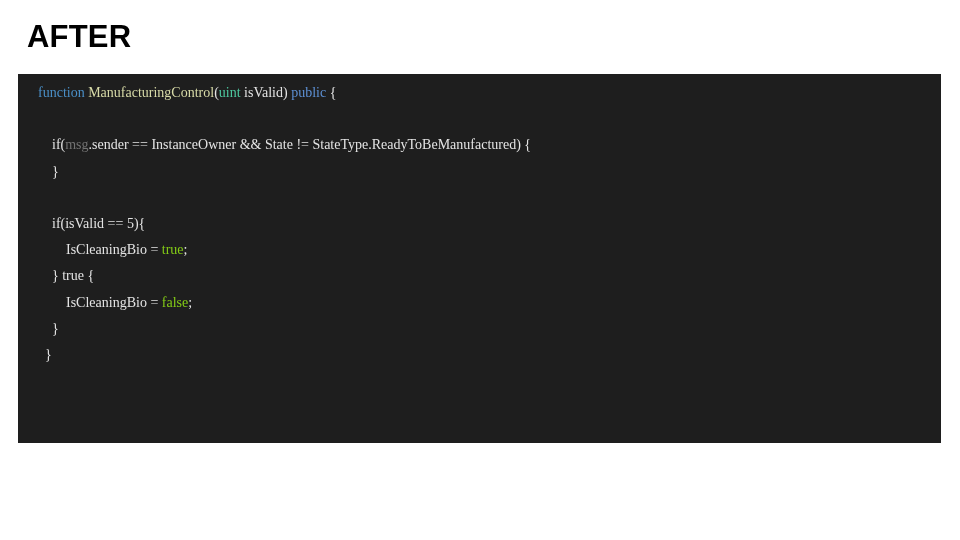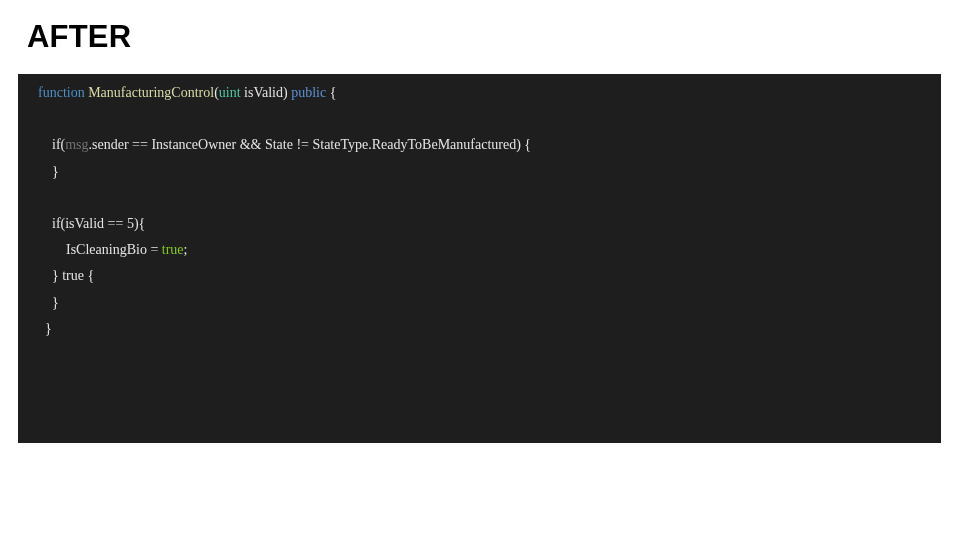--- a/index.html
+++ b/index.html
@@ -85,18 +85,19 @@
   <div id="code-block">
     <div id="code-lines" style="color: rgb(228, 228, 228);">
         <div class="code-line"><span class="tok-kw">function</span><span class="tok-plain"> </span><span class="tok-fn">ManufacturingControl</span><span class="tok-plain">(</span><span class="tok-type">uint</span><span class="tok-plain"> isValid) </span><span class="tok-mod">public</span><span class="tok-plain"> {</span></div>
         <div class="code-line blank">&nbsp;</div>
         <div class="code-line"><span class="tok-plain">    </span><span class="tok-ctrl">if</span><span class="tok-plain">(</span><span class="tok-global">msg</span><span class="tok-plain">.sender == InstanceOwner &amp;&amp; State != StateType.ReadyToBeManufactured) {</span></div>
         <div class="code-line"><span class="tok-plain">    }</span></div>
         <div class="code-line blank">&nbsp;</div>
         <div class="code-line"><span class="tok-plain">    </span><span class="tok-ctrl">if</span><span class="tok-plain">(isValid == 5){</span></div>
         <div class="code-line"><span class="tok-plain">        IsCleaningBio = </span><span class="tok-lit">true</span><span class="tok-plain">;</span></div>
         <div class="code-line"><span class="tok-plain">    } </span><span class="tok-ctrl">true</span><span class="tok-plain"> {</span></div>
+        <div class="code-line"><span class="tok-plain">        IsCleaningBio = </span><span class="tok-lit">false</span><span class="tok-plain">;</span></div>
         <div class="code-line"><span class="tok-plain">    }</span></div>
         <div class="code-line"><span class="tok-plain">  }</span></div>
       </div>
   </div>
 
 </div>
 
 </body></html>

